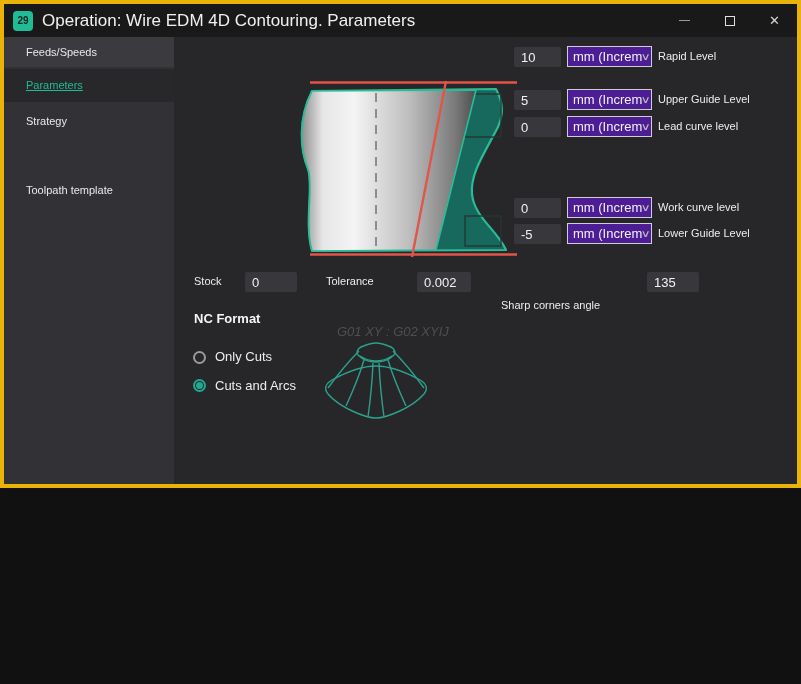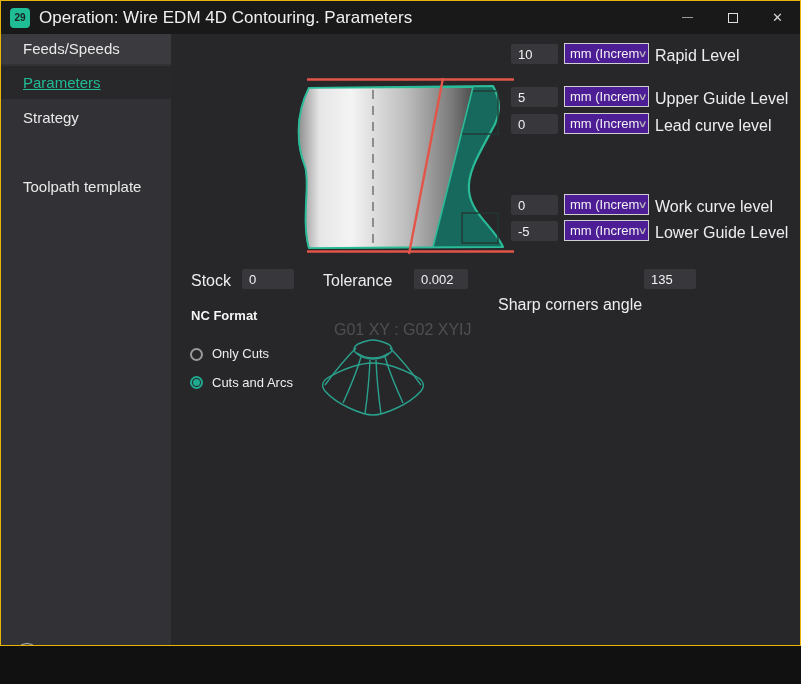--- a/index.html
+++ b/index.html
@@ -1,21 +1,21 @@
 <!DOCTYPE html>
 <html><head>
 <meta charset="utf-8">
 <style>
   * { box-sizing: border-box; margin: 0; padding: 0; }
   html,body { background:#111; }
   body { font-family: "Liberation Sans", sans-serif; }
   #window {
-    position: relative; width: 801px; height: 646px;
+    position: relative; width: 801px; height: 488px;
     background: #27272a; overflow: hidden;
-    border: 1px solid #eab308;
+    border: 4px solid #eab308;
     padding-left: 20px;
   }
   
   .titlebar {
     position:absolute; left:0; top:0; width:100%; height:33px;
     background:#191919; display:flex; align-items:center;
   }
   .app-icon {
     width:20px; height:20px; margin-left:9px; border-radius:4px;
     background:#1fbc96; color:#17241f; font-weight:bold; font-size:10px;
@@ -25,21 +25,21 @@
   .win-controls { position:absolute; right:0; top:0; height:33px; display:flex; }
   .win-btn { width:45px; height:33px; display:flex; align-items:center; justify-content:center; color:#d8d8d8; font-size:13px; cursor:default; }
   .maximize-glyph { display:inline-block; width:10px; height:10px; border:1px solid #e0e0e0; }
   .minimize-glyph { display:inline-block; width:11px; height:0; border-top:1px solid #9a9a9a; }
   
   .sidebar {
     position:absolute; left:0; top:33px; width:170px; height:651px;
     background:#323236;
   }
   .side-item { position:absolute; left:0; width:170px; height:30px; line-height:30px;
-    padding-left:22px; color:#e9e9e9; font-size:15px; cursor:pointer; }
+    padding-left:22px; color:#e9e9e9; font-size:11px; cursor:pointer; }
   .side-item.row-feeds   { top:0;   height:30px; background:#3a3a3f; }
   .side-item.row-params  { top:32px; height:33px; line-height:33px; background:#28282b; color:#1fbc96;text-decoration:underline; }
   .side-item.row-strategy{ top:69px; }
   .side-item.row-pocket  { top:104px; }
   .side-item.row-tpl     { top:138px; }
   .help-btn {
     position:absolute; left:13px; top:609px; width:26px; height:26px; border-radius:50%;
     border:1px solid #bdbdbd; color:#eeeeee; font-size:13px;
     display:flex; align-items:center; justify-content:center; cursor:pointer;
   }
@@ -49,32 +49,32 @@
     color:#f2f2f2; font-size:13px; font-family:"Liberation Sans",sans-serif;
     padding:0 7px; border-radius:2px;
   }
   .dropdown {
     position:absolute; width:85px; height:21px; border:1px solid #cfcfcf;
     background:#4c1d95; color:#f2f2f2; font-size:13px;
     display:flex; align-items:center; padding-left:5px; cursor:pointer;
     white-space:nowrap; overflow:hidden;
   }
   .dropdown .chev { margin-left:auto; margin-right:4px; color:#b9b9b9; font-size:10px; transform:scaleX(1.4); }
-  .field-label { position:absolute; color:#ededed; font-size:16px; white-space:nowrap; }
+  .field-label { position:absolute; color:#ededed; font-size:11px; white-space:nowrap; }
   .bold-label  { position:absolute; color:#f5f5f5; font-size:13px; font-weight:bold; }
   
   .radio-row { position:absolute; display:flex; align-items:center; cursor:pointer; }
   .radio-circle { width:13px; height:13px; border-radius:50%; border:2px solid #9a9a9a; margin-right:9px; position:relative; }
   .radio-row.selected .radio-circle { border-color:#1fa98f; }
   .radio-row.selected .radio-circle::after {
     content:""; position:absolute; left:2px; top:2px; width:5px; height:5px;
     border-radius:50%; background:#1fa98f; box-shadow:0 0 0 1px #1fa98f;
   }
   .radio-label { color:#ededed; font-size:13px; }
-  .diagram-caption { position:absolute; color:#4f4f4f; font-size:16px; white-space:nowrap; }
+  .diagram-caption { position:absolute; color:#4f4f4f; font-size:13px; white-space:nowrap;font-style:italic; }
   
   .dlg-btn {
     position:absolute; height:23px; background:#2d2d2f; border:1px solid #9d9d9d;
     border-radius:11px; color:#f2f2f2; font-size:13px; font-family:"Liberation Sans",sans-serif;
     cursor:pointer;
   }
   svg { position:absolute; }
 </style>
 </head>
 <body>

